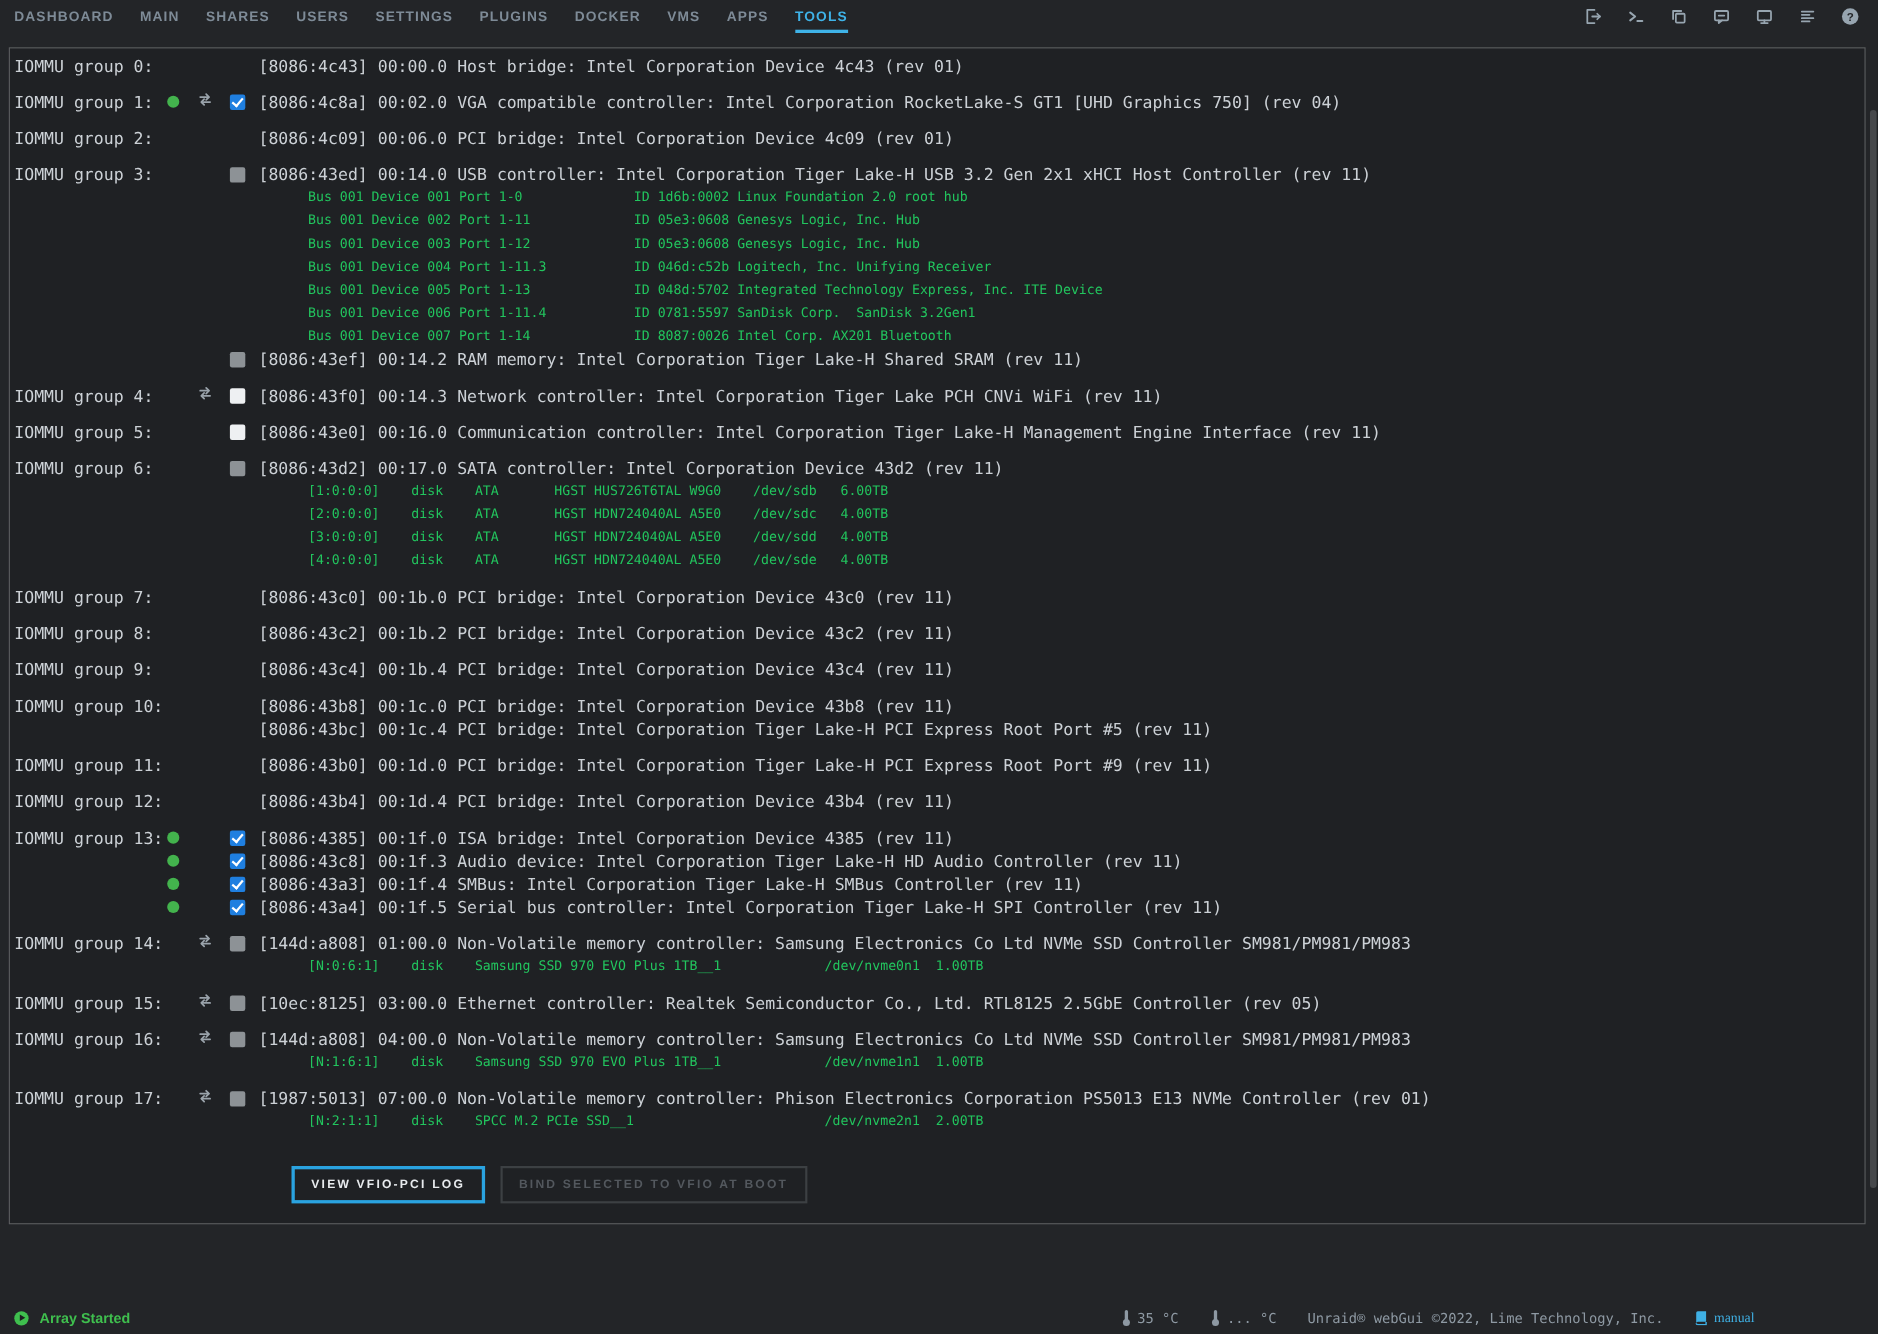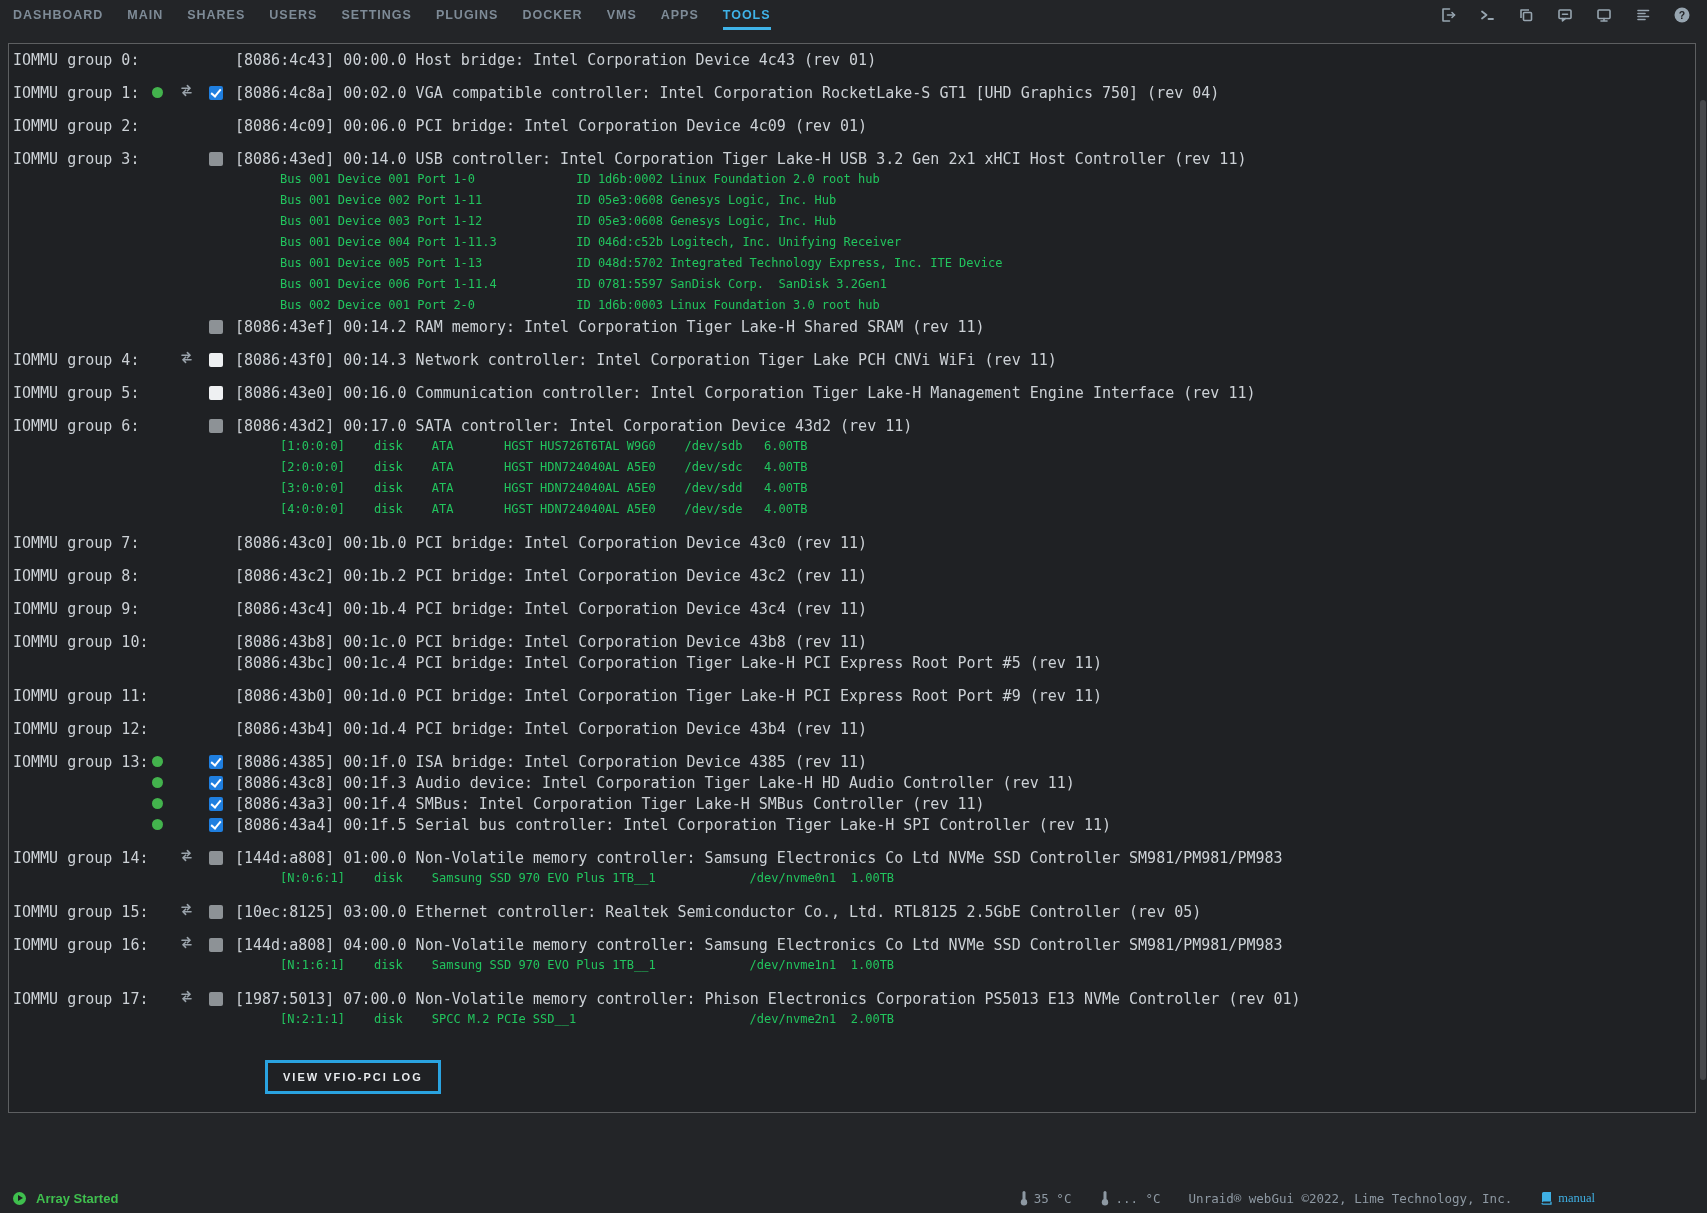--- a/index.html
+++ b/index.html
@@ -211,21 +211,21 @@
         <div class="device-row"><span class="group-label">IOMMU group 2:</span><span class="slot"></span><span class="slot"></span><span class="slot"></span><span class="dev-text">[8086:4c09] 00:06.0 PCI bridge: Intel Corporation Device 4c09 (rev 01)</span></div>
       </div>
       <div class="iommu-group">
         <div class="device-row"><span class="group-label">IOMMU group 3:</span><span class="slot"></span><span class="slot"></span><span class="slot"><span class="cb disabled"></span></span><span class="dev-text">[8086:43ed] 00:14.0 USB controller: Intel Corporation Tiger Lake-H USB 3.2 Gen 2x1 xHCI Host Controller (rev 11)</span></div>
         <div class="sub-row">Bus 001 Device 001 Port 1-0              ID 1d6b:0002 Linux Foundation 2.0 root hub</div>
         <div class="sub-row">Bus 001 Device 002 Port 1-11             ID 05e3:0608 Genesys Logic, Inc. Hub</div>
         <div class="sub-row">Bus 001 Device 003 Port 1-12             ID 05e3:0608 Genesys Logic, Inc. Hub</div>
         <div class="sub-row">Bus 001 Device 004 Port 1-11.3           ID 046d:c52b Logitech, Inc. Unifying Receiver</div>
         <div class="sub-row">Bus 001 Device 005 Port 1-13             ID 048d:5702 Integrated Technology Express, Inc. ITE Device</div>
         <div class="sub-row">Bus 001 Device 006 Port 1-11.4           ID 0781:5597 SanDisk Corp.  SanDisk 3.2Gen1</div>
-        <div class="sub-row">Bus 002 Device 001 Port 2-0              ID 1d6b:0003 Linux Foundation 3.0 root hub</div>
+        <div class="sub-row">Bus 001 Device 007 Port 1-14             ID 8087:0026 Intel Corp. AX201 Bluetooth</div>
         <div class="device-row"><span class="group-label"></span><span class="slot"></span><span class="slot"></span><span class="slot"><span class="cb disabled"></span></span><span class="dev-text">[8086:43ef] 00:14.2 RAM memory: Intel Corporation Tiger Lake-H Shared SRAM (rev 11)</span></div>
       </div>
       <div class="iommu-group">
         <div class="device-row"><span class="group-label">IOMMU group 4:</span><span class="slot"></span><span class="slot"><span class="reset-wrap"><svg width="15" height="15" viewBox="0 0 15 15" fill="none" stroke="#9aa3ab" stroke-width="1.6" stroke-linecap="round" stroke-linejoin="round">
                 <path d="M3 5.2 H10.6"></path>
                 <path d="M8.4 2.6 L11 5.2 L8.4 7.8"></path>
                 <path d="M12 9.8 H4.4"></path>
                 <path d="M6.6 7.2 L4 9.8 L6.6 12.4"></path>
               </svg></span></span><span class="slot"><span class="cb unchecked"></span></span><span class="dev-text">[8086:43f0] 00:14.3 Network controller: Intel Corporation Tiger Lake PCH CNVi WiFi (rev 11)</span></div>
       </div>
@@ -296,20 +296,21 @@
                 <path d="M8.4 2.6 L11 5.2 L8.4 7.8"></path>
                 <path d="M12 9.8 H4.4"></path>
                 <path d="M6.6 7.2 L4 9.8 L6.6 12.4"></path>
               </svg></span></span><span class="slot"><span class="cb disabled"></span></span><span class="dev-text">[1987:5013] 07:00.0 Non-Volatile memory controller: Phison Electronics Corporation PS5013 E13 NVMe Controller (rev 01)</span></div>
         <div class="sub-row">[N:2:1:1]    disk    SPCC M.2 PCIe SSD__1                        /dev/nvme2n1  2.00TB</div>
       </div>
     </div>
 
   <div class="button-row">
     <button class="btn primary">VIEW VFIO-PCI LOG</button>
+    <button class="btn disabled-btn">BIND SELECTED TO VFIO AT BOOT</button>
   </div>
 </div>
 
 <div class="footer">
   <div class="array-status">
     <span class="play"></span>
     <span>Array Started</span>
   </div>
   <div class="footer-right">
     <span class="temp">

